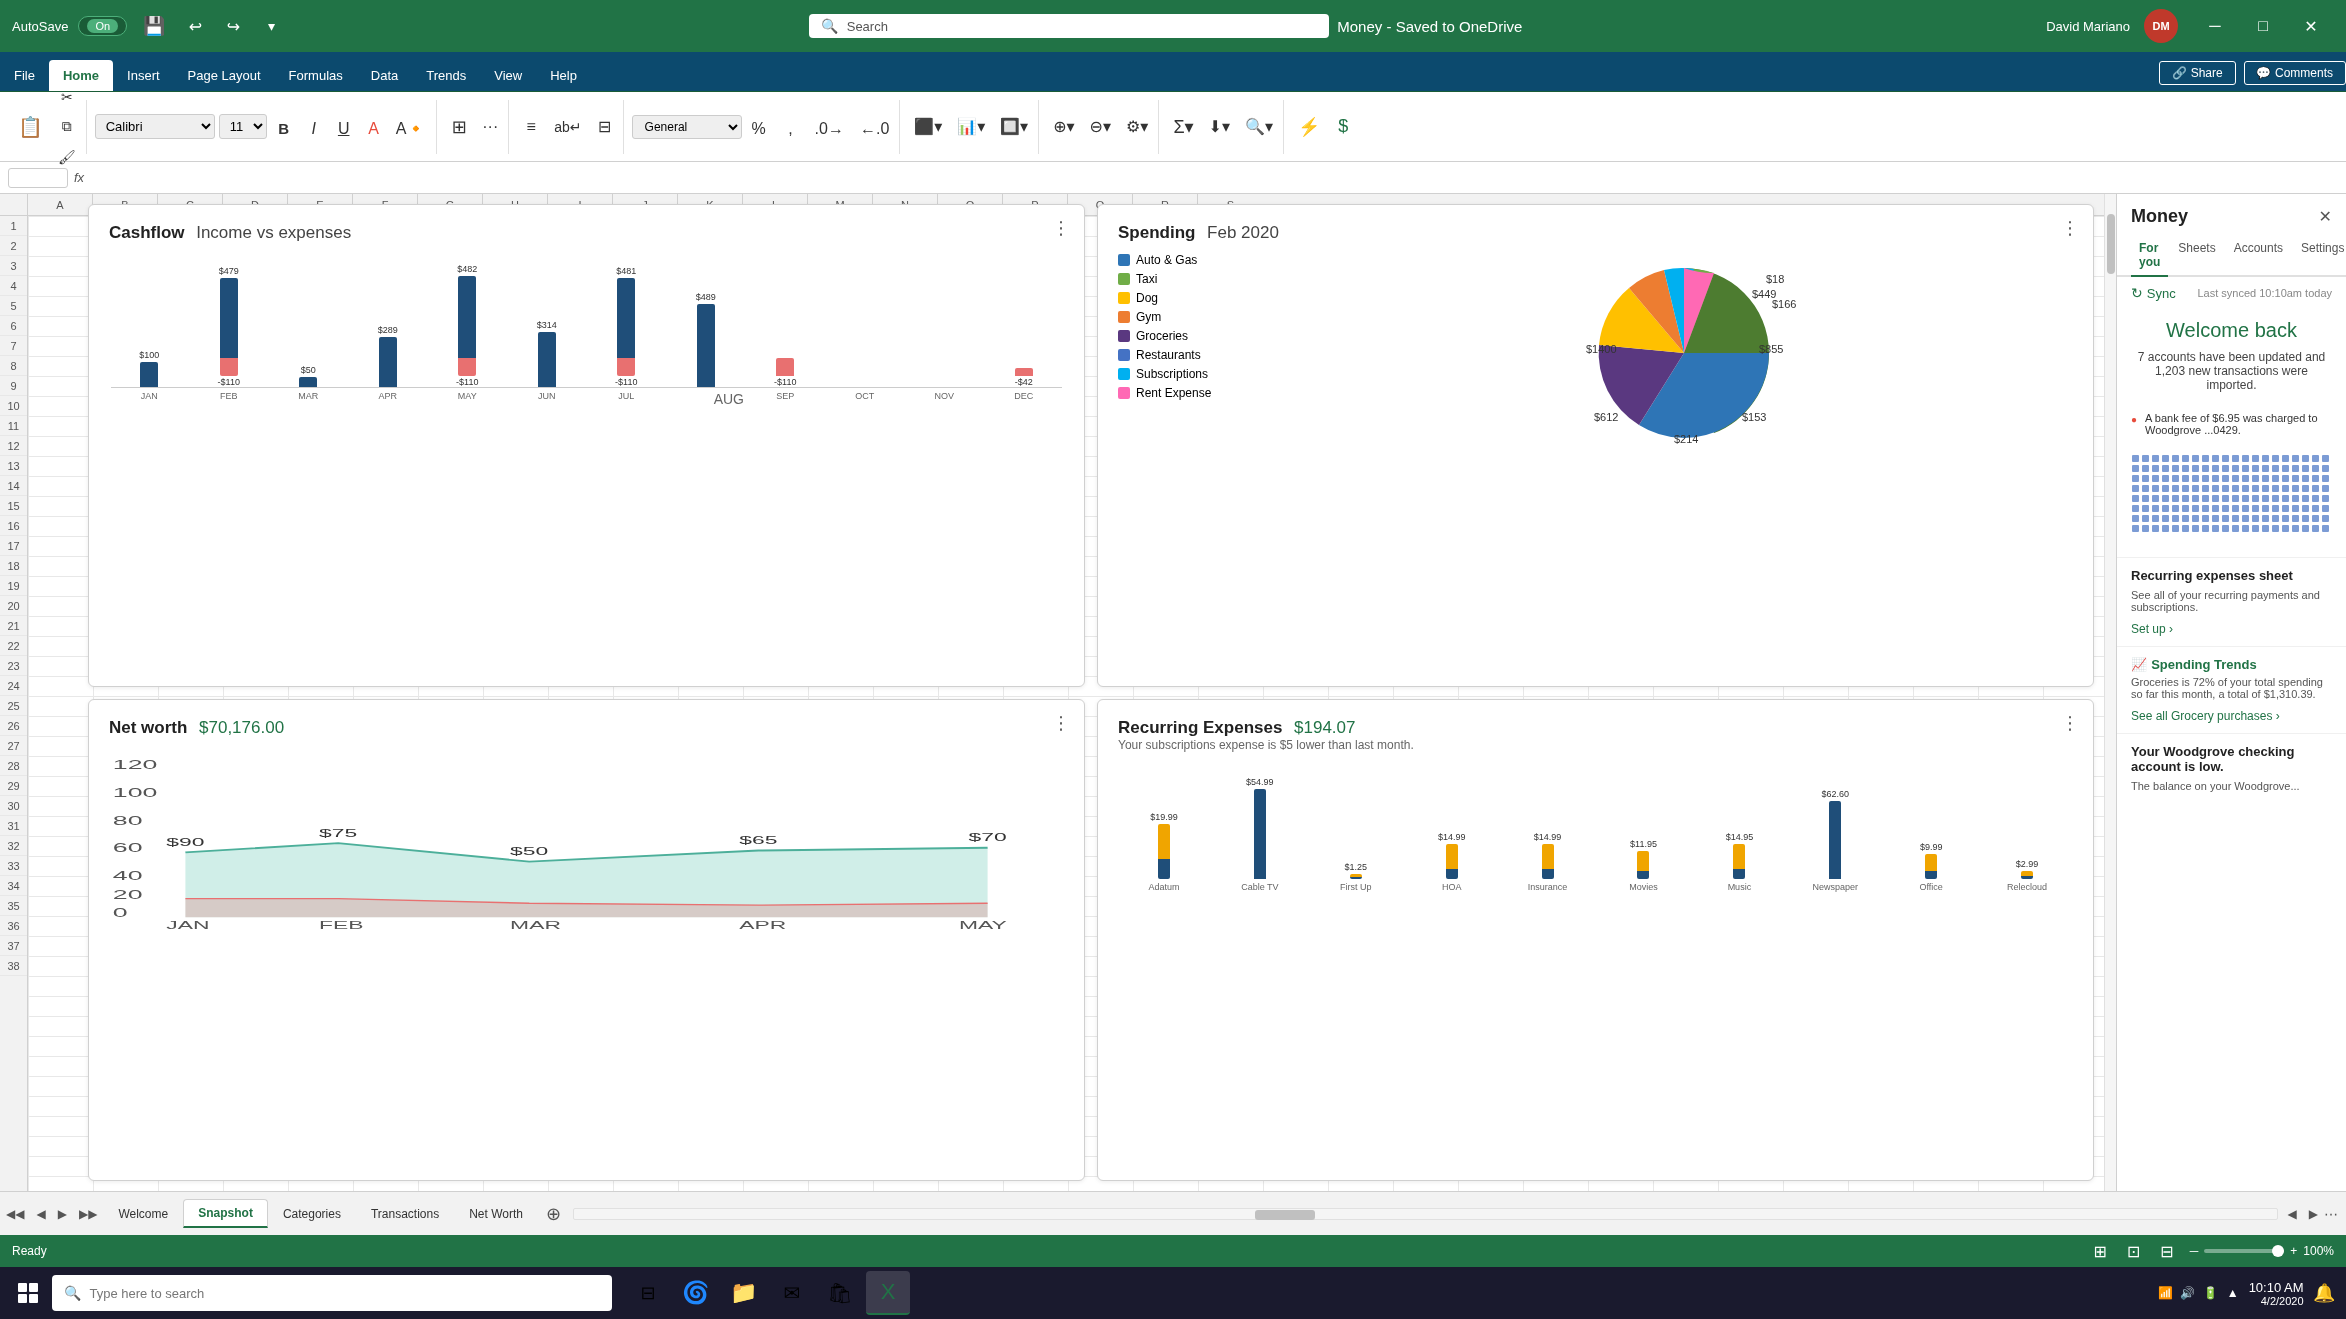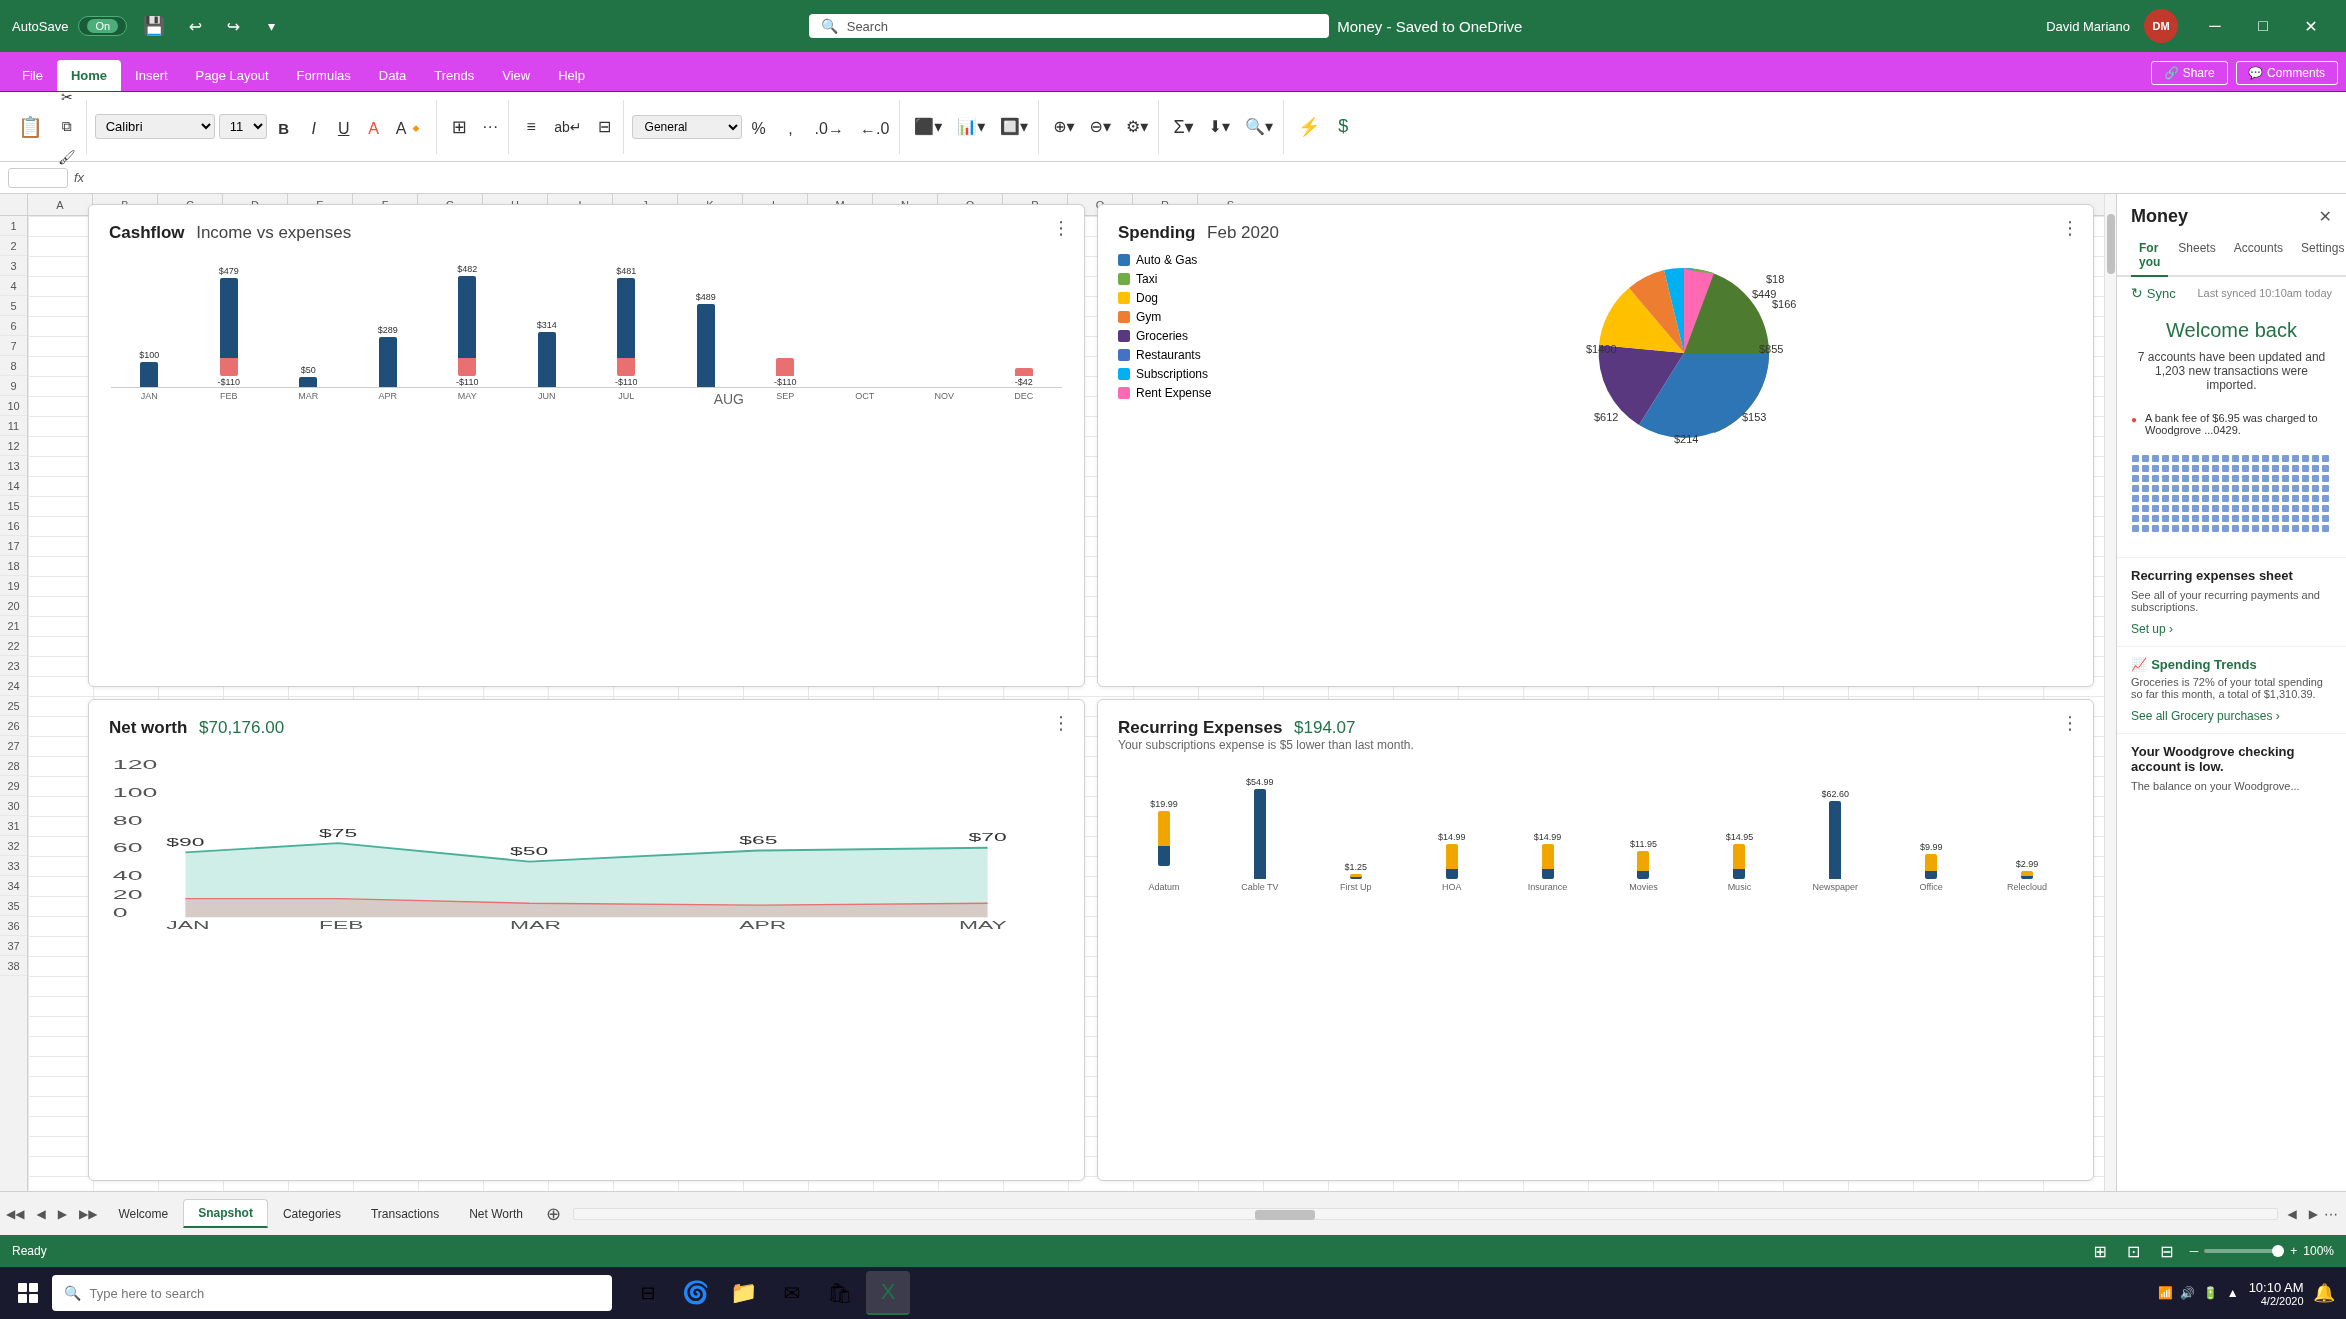--- a/index.html
+++ b/index.html
@@ -51,24 +51,24 @@
       display: flex; align-items: center; justify-content: center;
       color: white; font-size: 13px; font-weight: bold;
       overflow: hidden;
     }
     .win-buttons { display: flex; gap: 2px; }
     .win-btn { width: 46px; height: 32px; background: transparent; border: none; color: white; font-size: 16px; cursor: pointer; display: flex; align-items: center; justify-content: center; }
 
     
     .ribbon-tabs {
       height: 40px;
-      background: #d946ef;
+      background: #0c4a6e;
       display: flex;
       align-items: flex-end;
-      padding: 0 8px;
+      padding: 0 0;
       border-bottom: 1px solid #1a5c37;
     }
     .ribbon-tab {
       padding: 8px 14px;
       color: white;
       font-size: 13px;
       cursor: pointer;
       border-radius: 4px 4px 0 0;
     }
     .ribbon-tab.active { background: white; color: #217346; font-weight: 600; }
@@ -706,21 +706,21 @@
           <span class="card-value">$194.07</span>
           <div class="rec-subtitle">Your subscriptions expense is $5 lower than last month.</div>
 
           
           <div style="display:flex;align-items:flex-end;gap:4px;height:130px;margin-top:10px;">
 
             <div style="display:flex;flex-direction:column;align-items:center;flex:1;">
               <span style="font-size:9px;color:#333;margin-bottom:2px;">$19.99</span>
               <div style="background:#f0a500;border-radius:2px 2px 0 0;width:12px;height:35px;"></div>
               <div style="background:#1f4e79;border-radius:0 0 2px 2px;width:12px;height:20px;"></div>
-              <span style="font-size:9px;color:#666;margin-top:16px;text-align:center;">Adatum</span>
+              <span style="font-size:9px;color:#666;margin-top:3px;text-align:center;">Adatum</span>
             </div>
 
             <div style="display:flex;flex-direction:column;align-items:center;flex:1;">
               <span style="font-size:9px;color:#333;margin-bottom:2px;">$54.99</span>
               <div style="background:#1f4e79;border-radius:2px 2px 0 0;width:12px;height:90px;"></div>
               <span style="font-size:9px;color:#666;margin-top:3px;text-align:center;">Cable TV</span>
             </div>
 
             <div style="display:flex;flex-direction:column;align-items:center;flex:1;">
               <span style="font-size:9px;color:#333;margin-bottom:2px;">$1.25</span>

